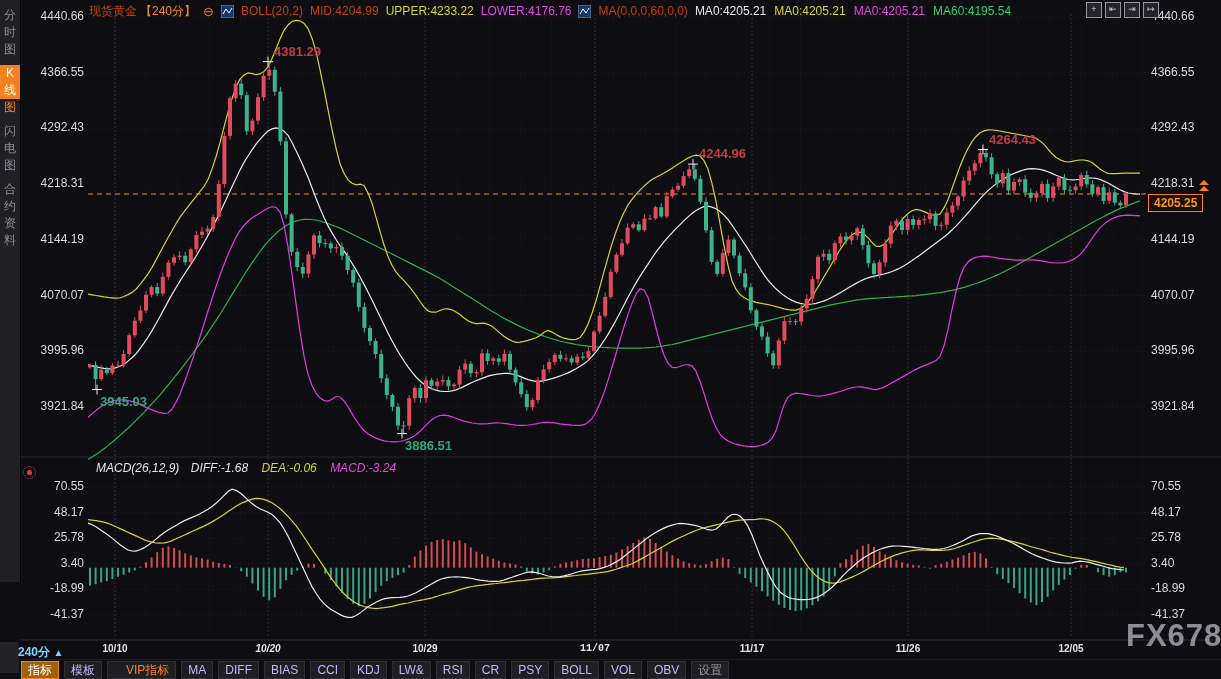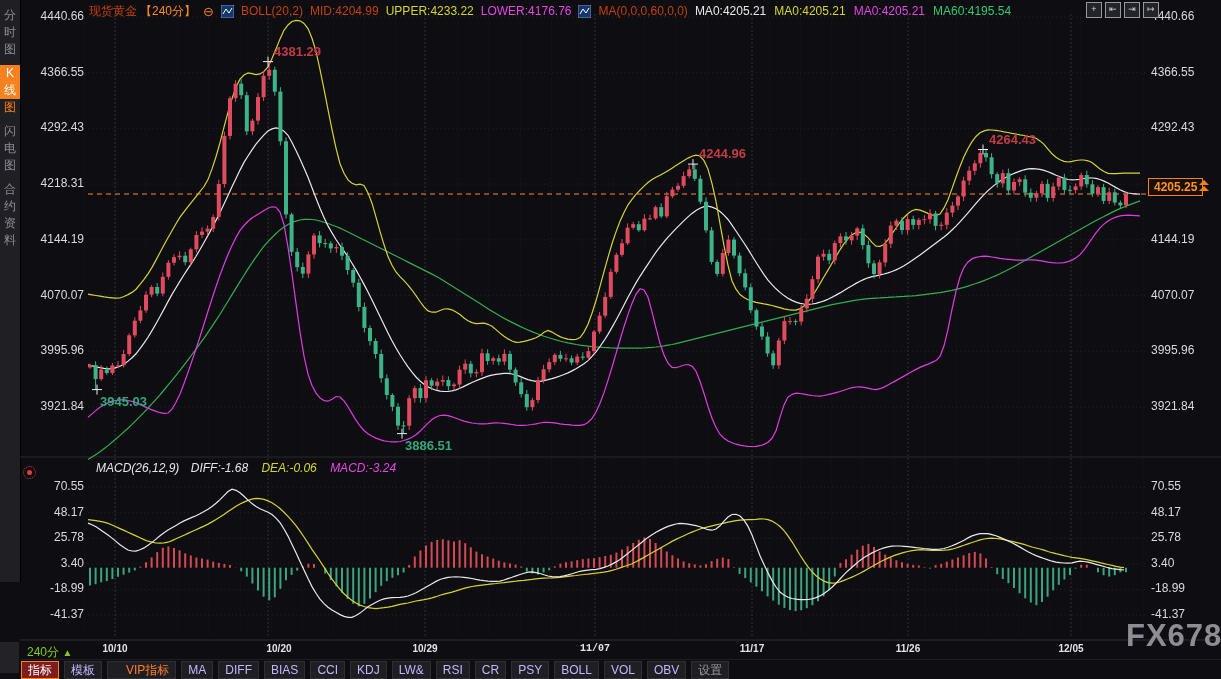--- a/index.html
+++ b/index.html
@@ -28,27 +28,27 @@
   .ylab-r{position:absolute;left:1151px;width:62px;text-align:left;font-size:12px;color:#dadade;z-index:4;}
   
   .macd-hdr{position:absolute;left:96px;top:461px;font-size:12px;white-space:nowrap;z-index:5;font-style:italic;}
   .macd-hdr .w{color:#e4e4e8;} .macd-hdr .y{color:#d6d62a;} .macd-hdr .m{color:#e546e5;}
   .target-icon{position:absolute;left:23px;top:466px;width:11px;height:11px;border:1px dotted #e03c3c;
                border-radius:50%;z-index:5;cursor:pointer;}
   .target-icon:after{content:"";position:absolute;left:3px;top:3px;width:5px;height:5px;border-radius:50%;background:#e03c3c;}
   
   .xaxis-row{position:absolute;left:20px;top:641px;right:0;height:18px;background:#0e0e12;z-index:3;}
   .corner-block{position:absolute;left:0;top:642px;width:19px;height:31px;background:#232327;}
-  .period{position:absolute;left:27px;top:644px;color:#84cc16;font-size:12px;font-weight:normal;z-index:4;}
+  .period{position:absolute;left:18px;top:644px;color:#7dd3fc;font-size:12px;font-weight:bold;z-index:4;}
   .period .arr{font-size:10px;}
   .xdate{position:absolute;top:643px;width:46px;text-align:center;font-size:10px;font-weight:bold;color:#e4e4e8;z-index:4;}
   .tbar{position:absolute;left:21px;top:660px;height:19px;display:flex;gap:5px;align-items:center;z-index:5;}
   .tbtn{background:#1e1e23;border:1px solid #2e2e35;color:#c4b5fd;font-size:12px;line-height:14px;
         padding:1px 6px;cursor:pointer;white-space:nowrap;}
-  .tbtn.active{background:#7f1d1d;border-color:#f5821f;color:#fff;}
+  .tbtn.active{background:#a16207;border-color:#f5821f;color:#fff;}
   .tbtn.vip{color:#ff7f2a;padding-left:18px;}
   .tbtn.dim{color:#9a9aa0;}
   .watermark{position:absolute;left:1126px;top:618px;font-size:31px;font-weight:bold;color:#8d8d95;
              letter-spacing:1px;z-index:6;}
   .pxbox{position:absolute;left:1148px;top:194px;border:1px solid #f5821f;background:#161009;color:#ff9420;
          font-size:12px;font-weight:bold;padding:1px 5px;z-index:6;}
   .uparrows{position:absolute;left:1199px;top:180px;z-index:6;}
   .uparrows i{display:block;width:0;height:0;border-left:5px solid transparent;border-right:5px solid transparent;
               border-bottom:5px solid #f5821f;margin-bottom:1px;}
   svg.chart{position:absolute;left:0;top:0;z-index:1;}
@@ -763,21 +763,21 @@
   </div>
   <div class="target-icon"></div>
 
   <div class="corner-block"></div>
   <div class="xaxis-row"></div>
   <div class="period">
     <span>240分</span> <span class="arr">▲</span>
   </div>
   <div id="dates">
       <div class="xdate" style="left: 92px;">10/10</div>
-      <div class="xdate" style="left: 256px;">10/20</div>
+      <div class="xdate" style="left: 245px; font-style: italic;">10/20</div>
       <div class="xdate" style="left: 402px;">10/29</div>
       <div class="xdate" style="left: 572px; font-family: Liberation Mono, monospace;">11/07</div>
       <div class="xdate" style="left: 729px;">11/17</div>
       <div class="xdate" style="left: 885px;">11/26</div>
       <div class="xdate" style="left: 1048px;">12/05</div>
     </div>
 
   <div class="tbar" id="toolbar">
       <div class="tbtn active">指标</div>
       <div class="tbtn">模板</div>
@@ -792,21 +792,21 @@
       <div class="tbtn">CR</div>
       <div class="tbtn">PSY</div>
       <div class="tbtn">BOLL</div>
       <div class="tbtn">VOL</div>
       <div class="tbtn">OBV</div>
       <div class="tbtn dim">设置</div>
     </div>
 
   <div class="watermark">FX678</div>
 
-  <div class="pxbox" style="top: 178px;">4205.25</div>
+  <div class="pxbox" style="top: 194px;">4205.25</div>
   <div class="uparrows" style="top: 180px;">
       <i></i>
       <i></i>
     </div>
 
   <div id="labels">
       <div class="ylab" style="top: 9px;">4440.66</div>
       <div class="ylab-r" style="top: 9px;">4440.66</div>
       <div class="ylab" style="top: 64.7089px;">4366.55</div>
       <div class="ylab-r" style="top: 64.7089px;">4366.55</div>

